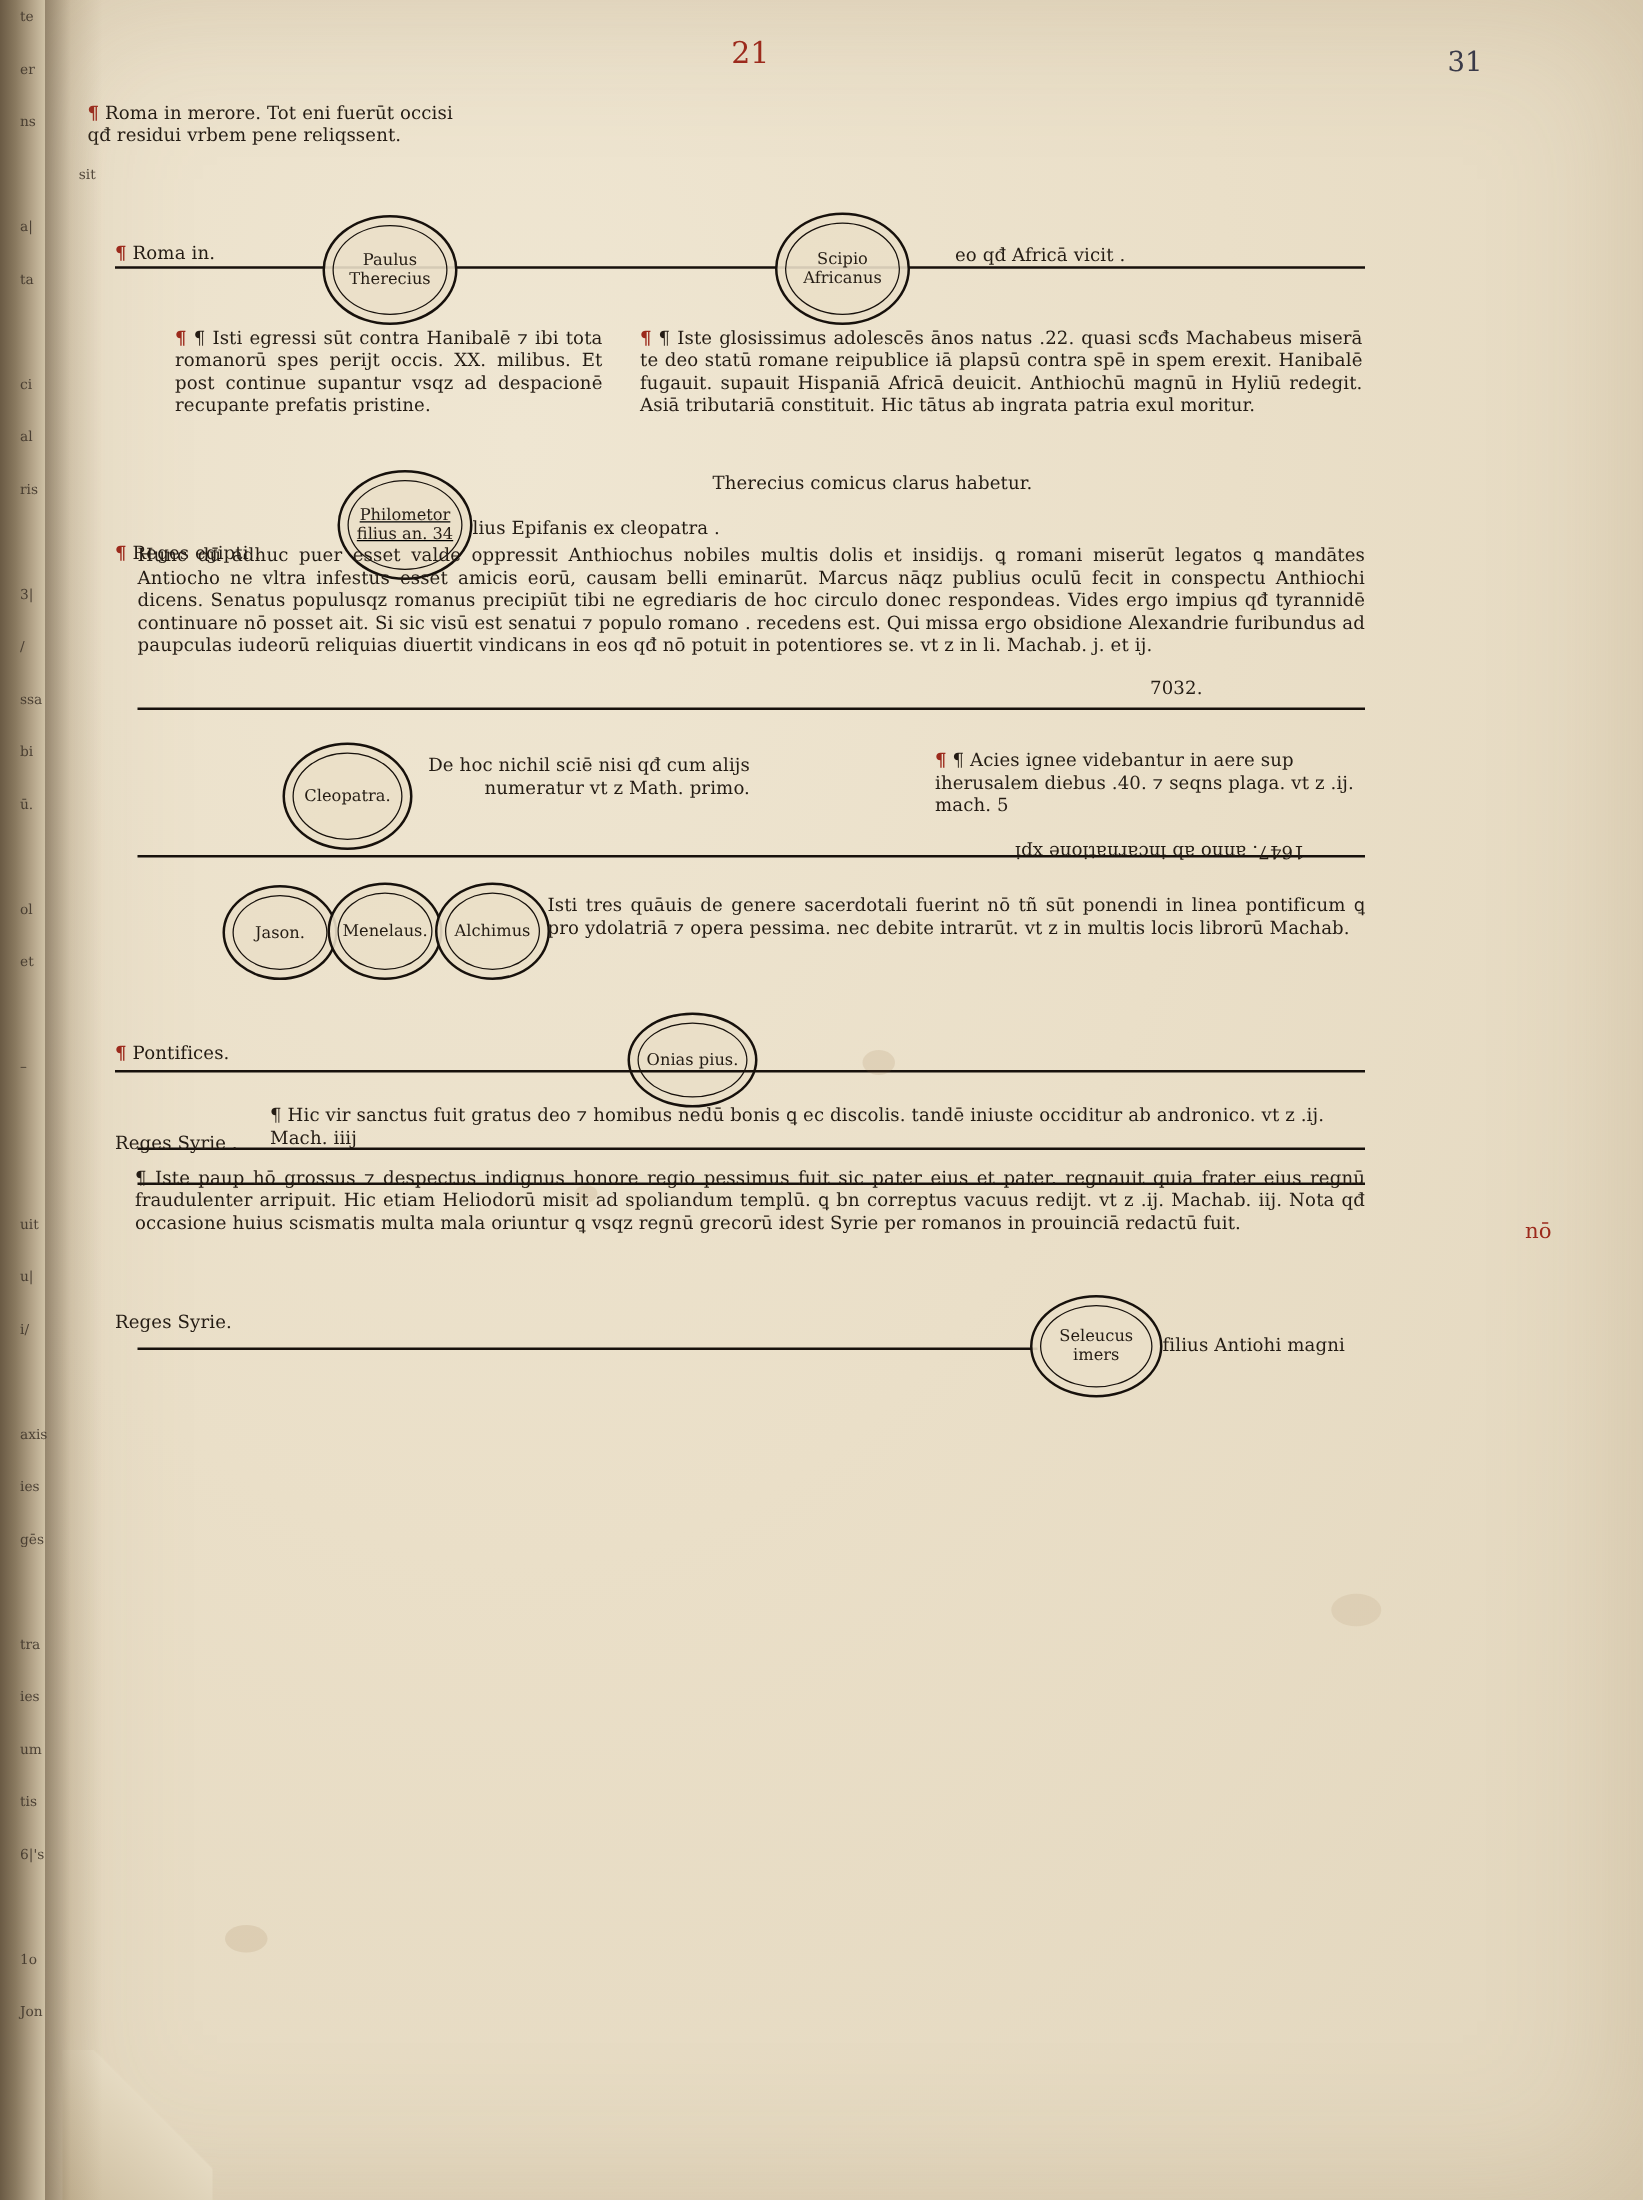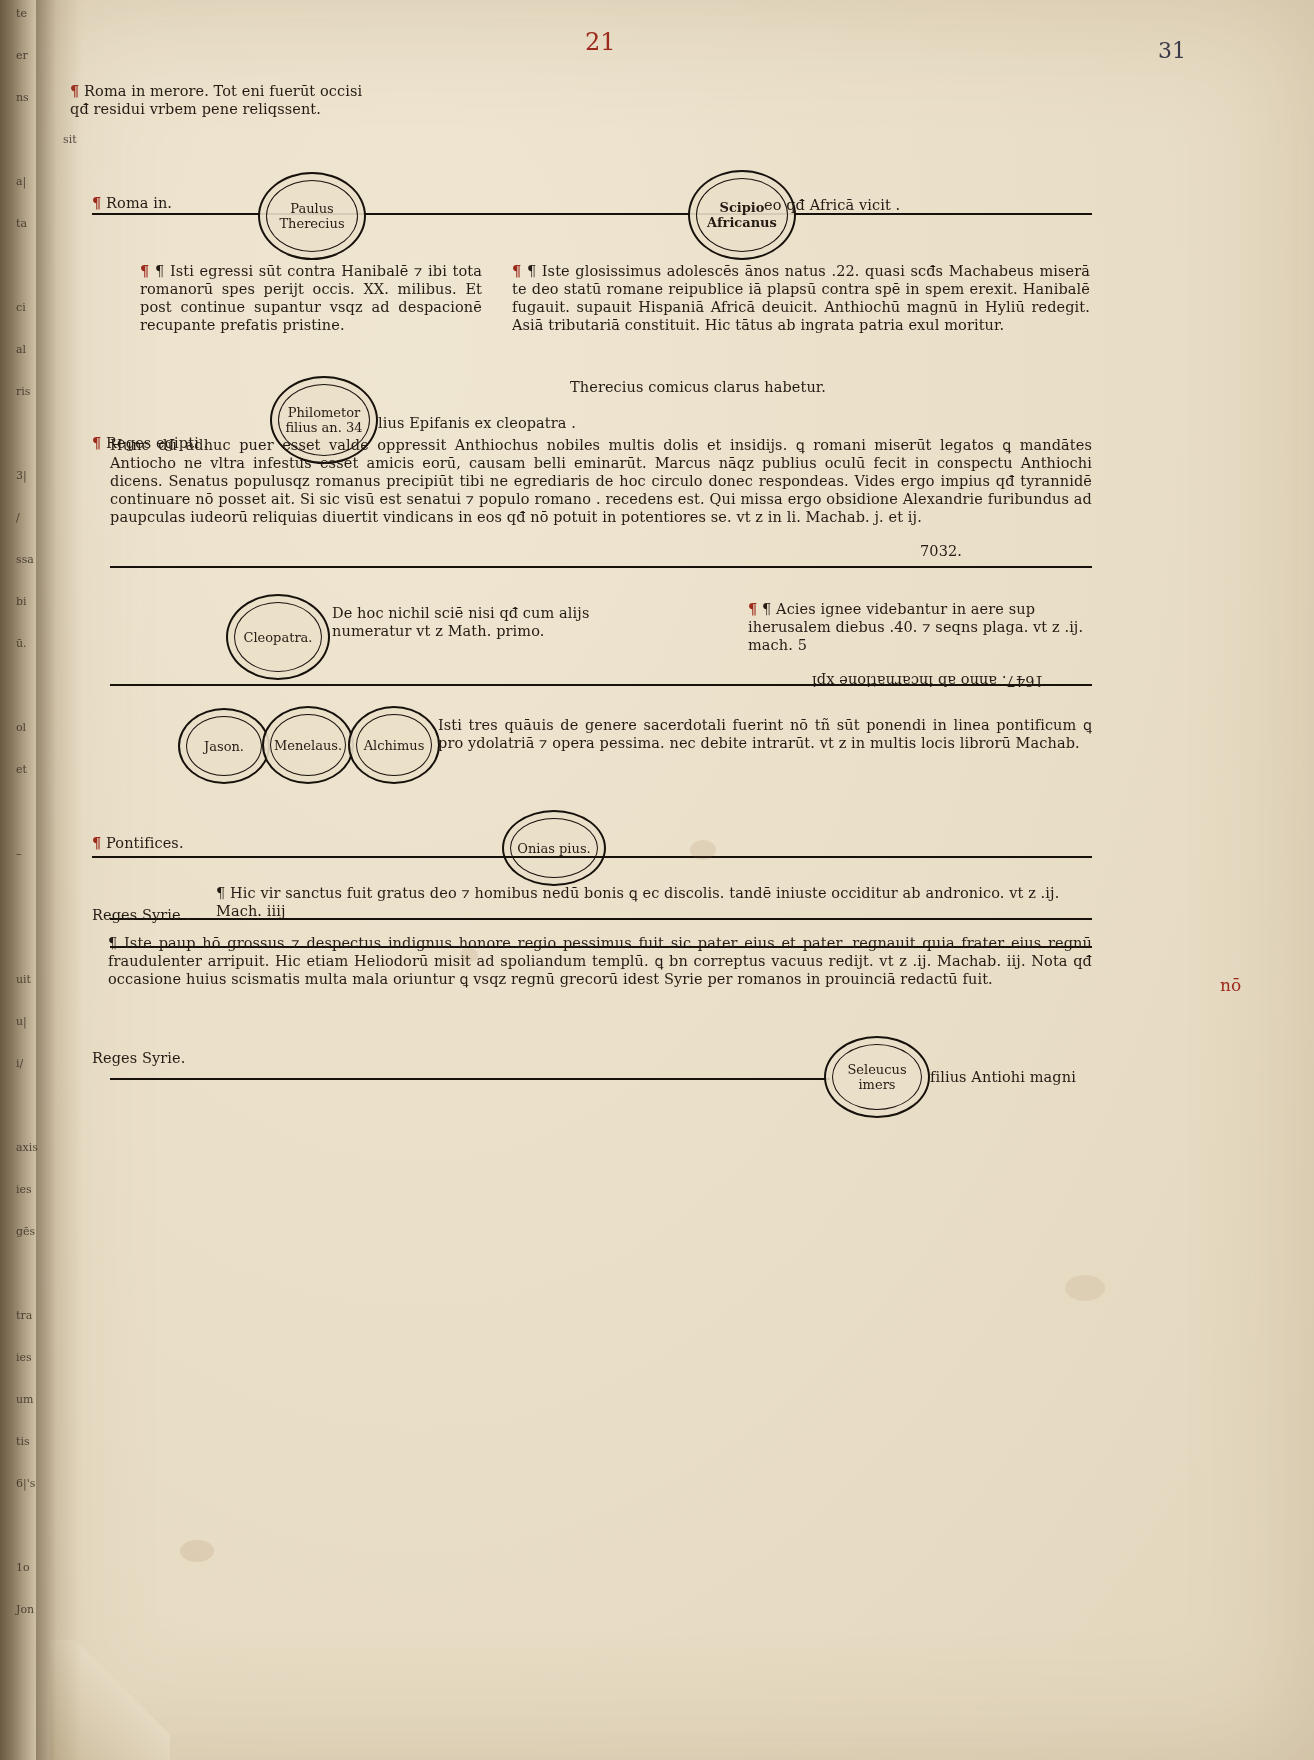--- a/index.html
+++ b/index.html
@@ -84,40 +84,40 @@
   <div class="blk" style="left:62px;top:194px;">
     <span class="pil">¶</span>
     <span>Roma in.</span>
   </div>
 
   <div class="roundel" style="left:228px;top:172px;width:104px;height:84px;">
     <div class="inner"></div>
     <span>Paulus Therecius</span>
   </div>
 
-  <div class="roundel" style="left:658px;top:170px;width:104px;height:86px;font-weight:bold;">
+  <div class="roundel" style="left:590px;top:170px;width:104px;height:86px;">
     <div class="inner"></div>
     <span>Scipio Africanus</span>
   </div>
 
   <div class="blk" style="left:734px;top:196px;">eo qđ Africā vicit .</div>
 
   <div class="blk" style="left:110px;top:262px;width:342px;text-align:justify;">
     <span class="pil">¶</span>
     <span>¶ Isti egressi sūt contra Hanibalē ⁊ ibi tota romanorū spes perijt occis. XX. milibus. Et post continue supantur vsqz ad despacionē recupante prefatis pristine.</span>
   </div>
 
   <div class="blk" style="left:482px;top:262px;width:578px;text-align:justify;">
     <span class="pil">¶</span>
     <span>¶ Iste glosissimus adolescēs ānos natus .22. quasi scđs Machabeus miserā te deo statū romane reipublice iā plapsū contra spē in spem erexit. Hanibalē fugauit. supauit Hispaniā Africā deuicit. Anthiochū magnū in Hyliū redegit. Asiā tributariā constituit. Hic tātus ab ingrata patria exul moritur.</span>
   </div>
 
   <div class="blk" style="left:540px;top:378px;">Therecius comicus clarus habetur.</div>
 
-  <div class="roundel" style="left:240px;top:376px;width:104px;height:84px;">
+  <div class="roundel" style="left:240px;top:376px;width:104px;height:84px;text-decoration:underline;">
     <div class="inner"></div>
     <span>Philometor filius an. 34</span>
   </div>
 
   <div class="blk" style="left:62px;top:418px;margin-top:16px;">
     <span class="pil">¶</span>
     <span>Reges egipti .</span>
   </div>
 
   <div class="blk" style="left:348px;top:414px;">lius Epifanis ex cleopatra .</div>
@@ -125,21 +125,21 @@
   <div class="blk" style="left:80px;top:436px;width:982px;text-align:justify;">Hunc dū adhuc puer esset valde oppressit Anthiochus nobiles multis dolis et insidijs. ꝗ romani miserūt legatos ꝗ mandātes Antiocho ne vltra infestus esset amicis eorū, causam belli eminarūt. Marcus nāqz publius oculū fecit in conspectu Anthiochi dicens. Senatus populusqz romanus precipiūt tibi ne egrediaris de hoc circulo donec respondeas. Vides ergo impius qđ tyrannidē continuare nō posset ait. Si sic visū est senatui ⁊ populo romano . recedens est. Qui missa ergo obsidione Alexandrie furibundus ad paupculas iudeorū reliquias diuertit vindicans in eos qđ nō potuit in potentiores se. vt z in li. Machab. j. et ij.</div>
 
   <div class="rule" style="left:80px;top:566px;width:982px;"></div>
   <div class="blk" style="left:890px;top:542px;">7032.</div>
 
   <div class="roundel" style="left:196px;top:594px;width:100px;height:82px;">
     <div class="inner"></div>
     <span>Cleopatra.</span>
   </div>
 
-  <div class="blk" style="left:302px;top:604px;width:268px;">De hoc nichil sciē nisi qđ cum alijs numeratur vt z Math. primo.</div>
+  <div class="blk" style="left:302px;top:604px;width:268px;text-align:right;">De hoc nichil sciē nisi qđ cum alijs numeratur vt z Math. primo.</div>
 
   <div class="blk" style="left:718px;top:600px;width:346px;">
     <span class="pil">¶</span>
     <span>¶ Acies ignee videbantur in aere sup iherusalem diebus .40. ⁊ seqns plaga. vt z .ij. mach. 5</span>
   </div>
 
   <div class="rule" style="left:80px;top:684px;width:982px;"></div>
 
   <div class="blk" style="left:782px;top:672px;color:#241c14;">
     <span class="upsidedown">1647. anno ab incarnatione xpi</span>

